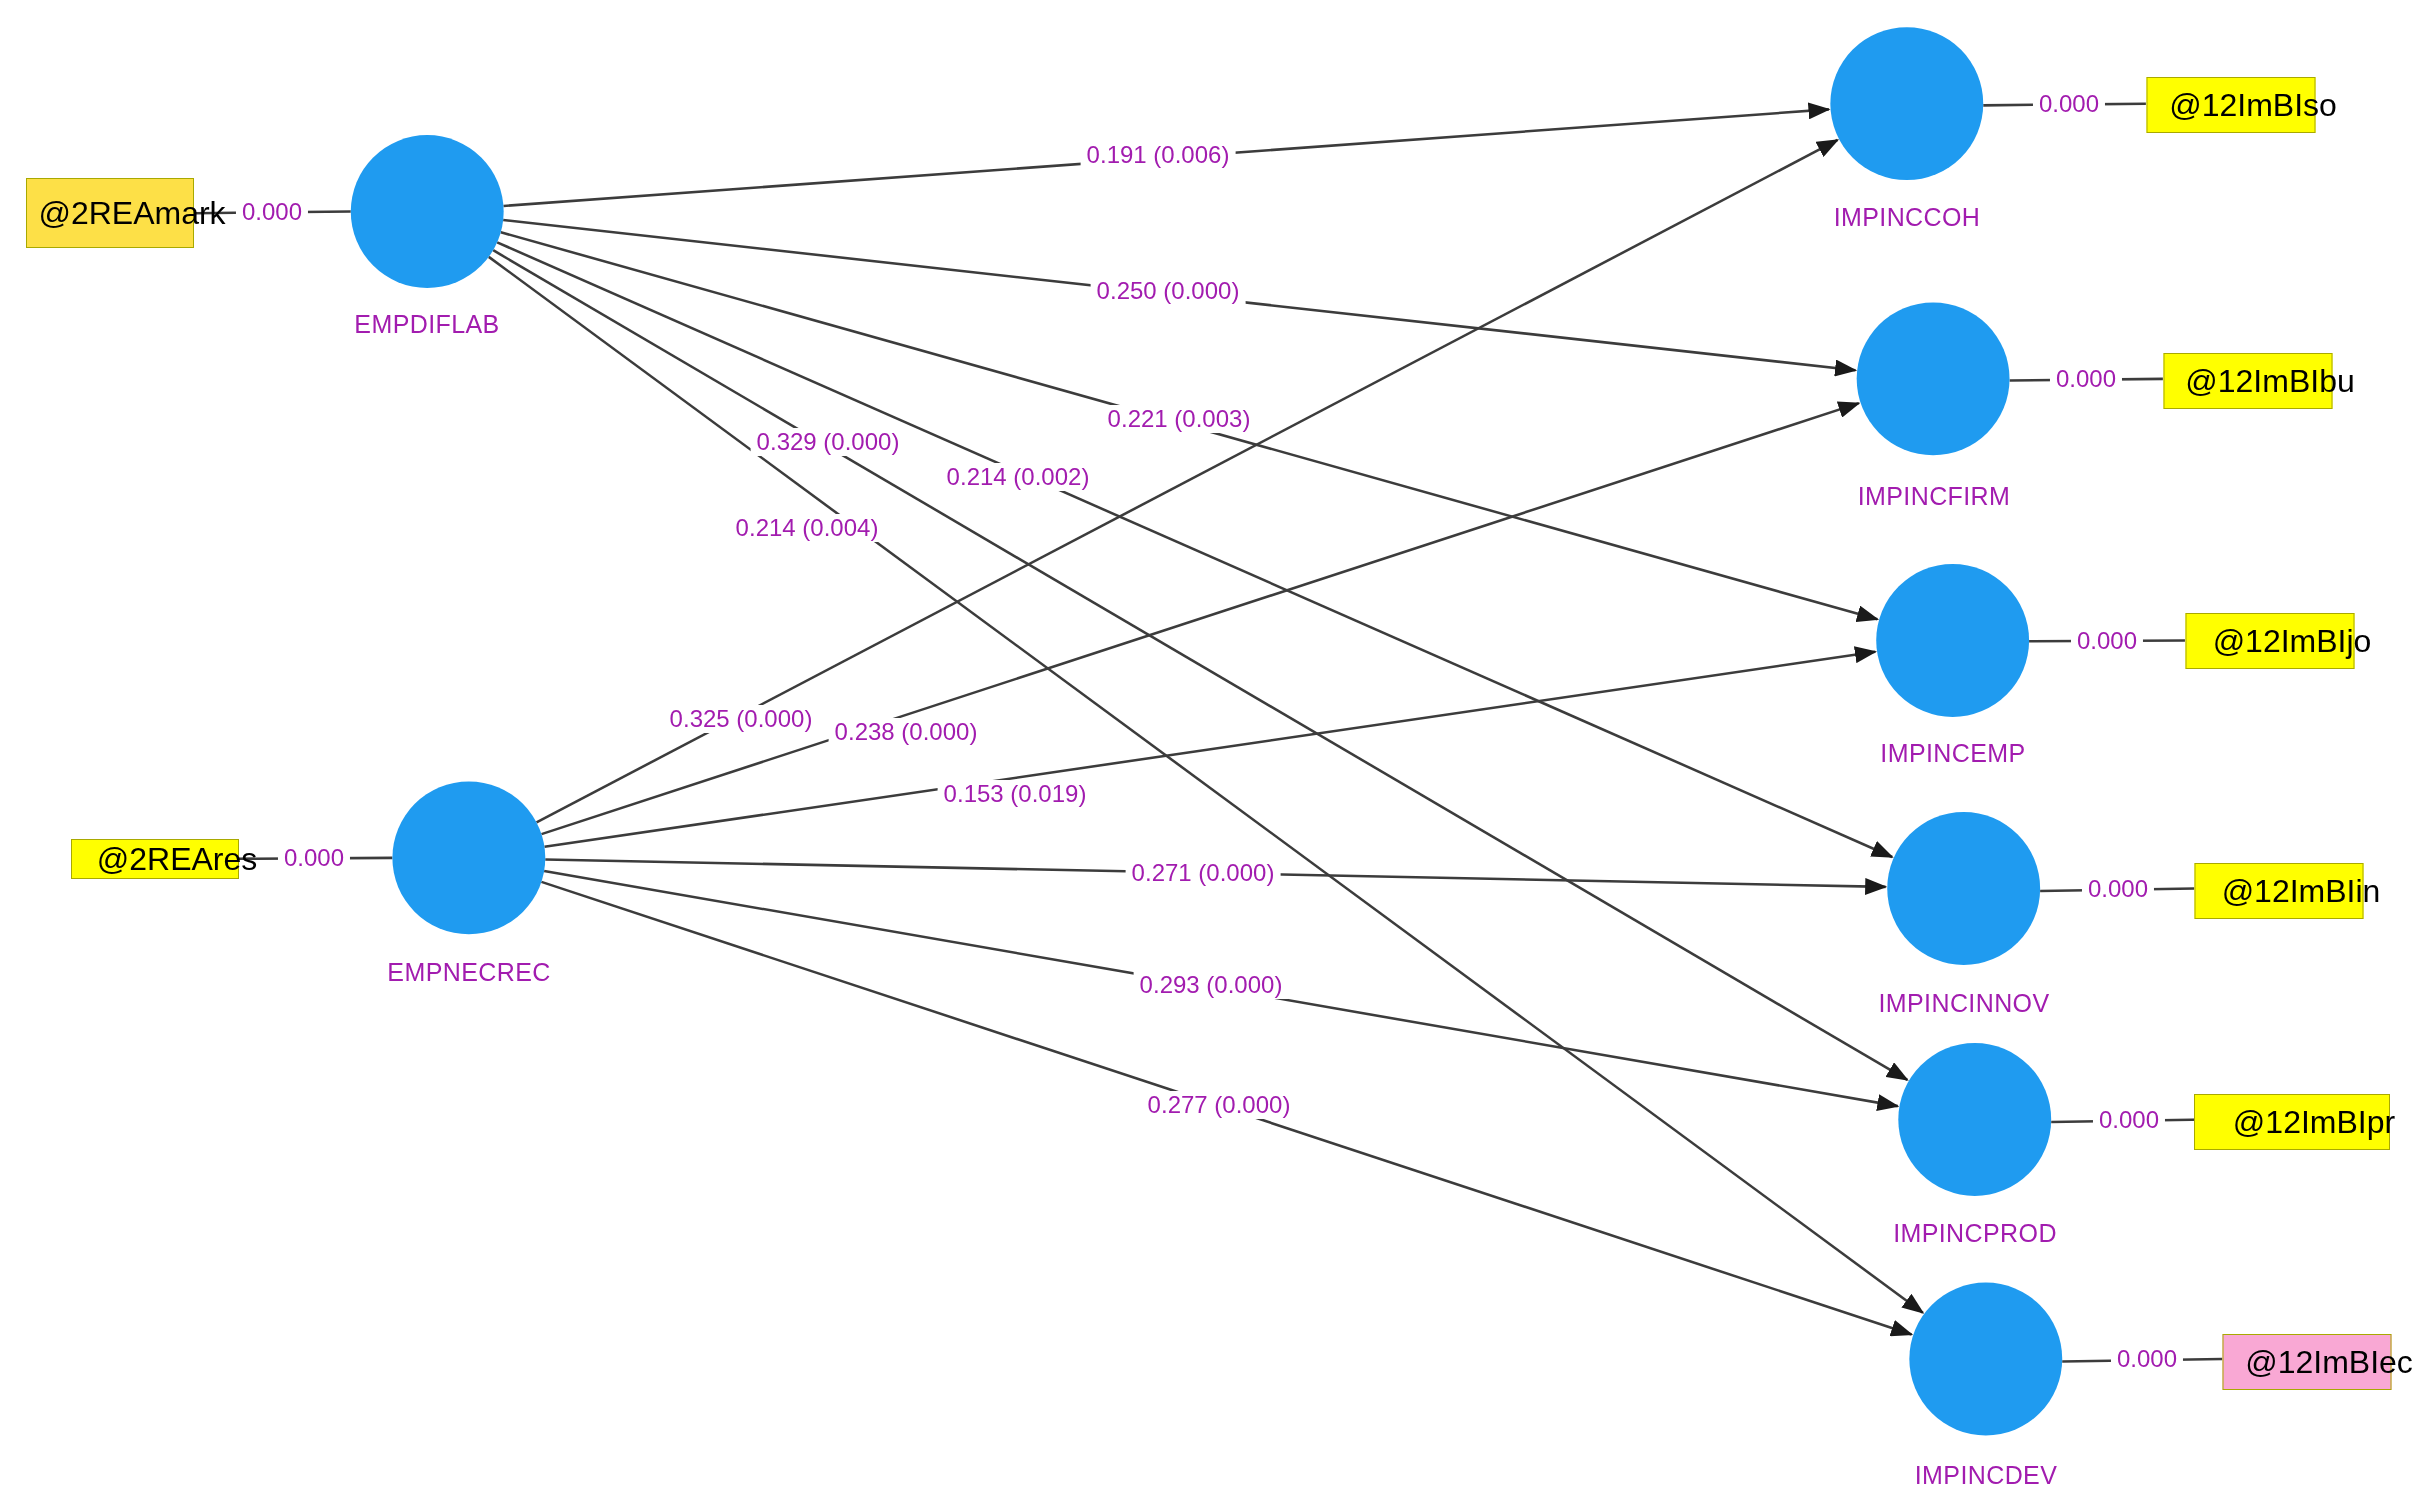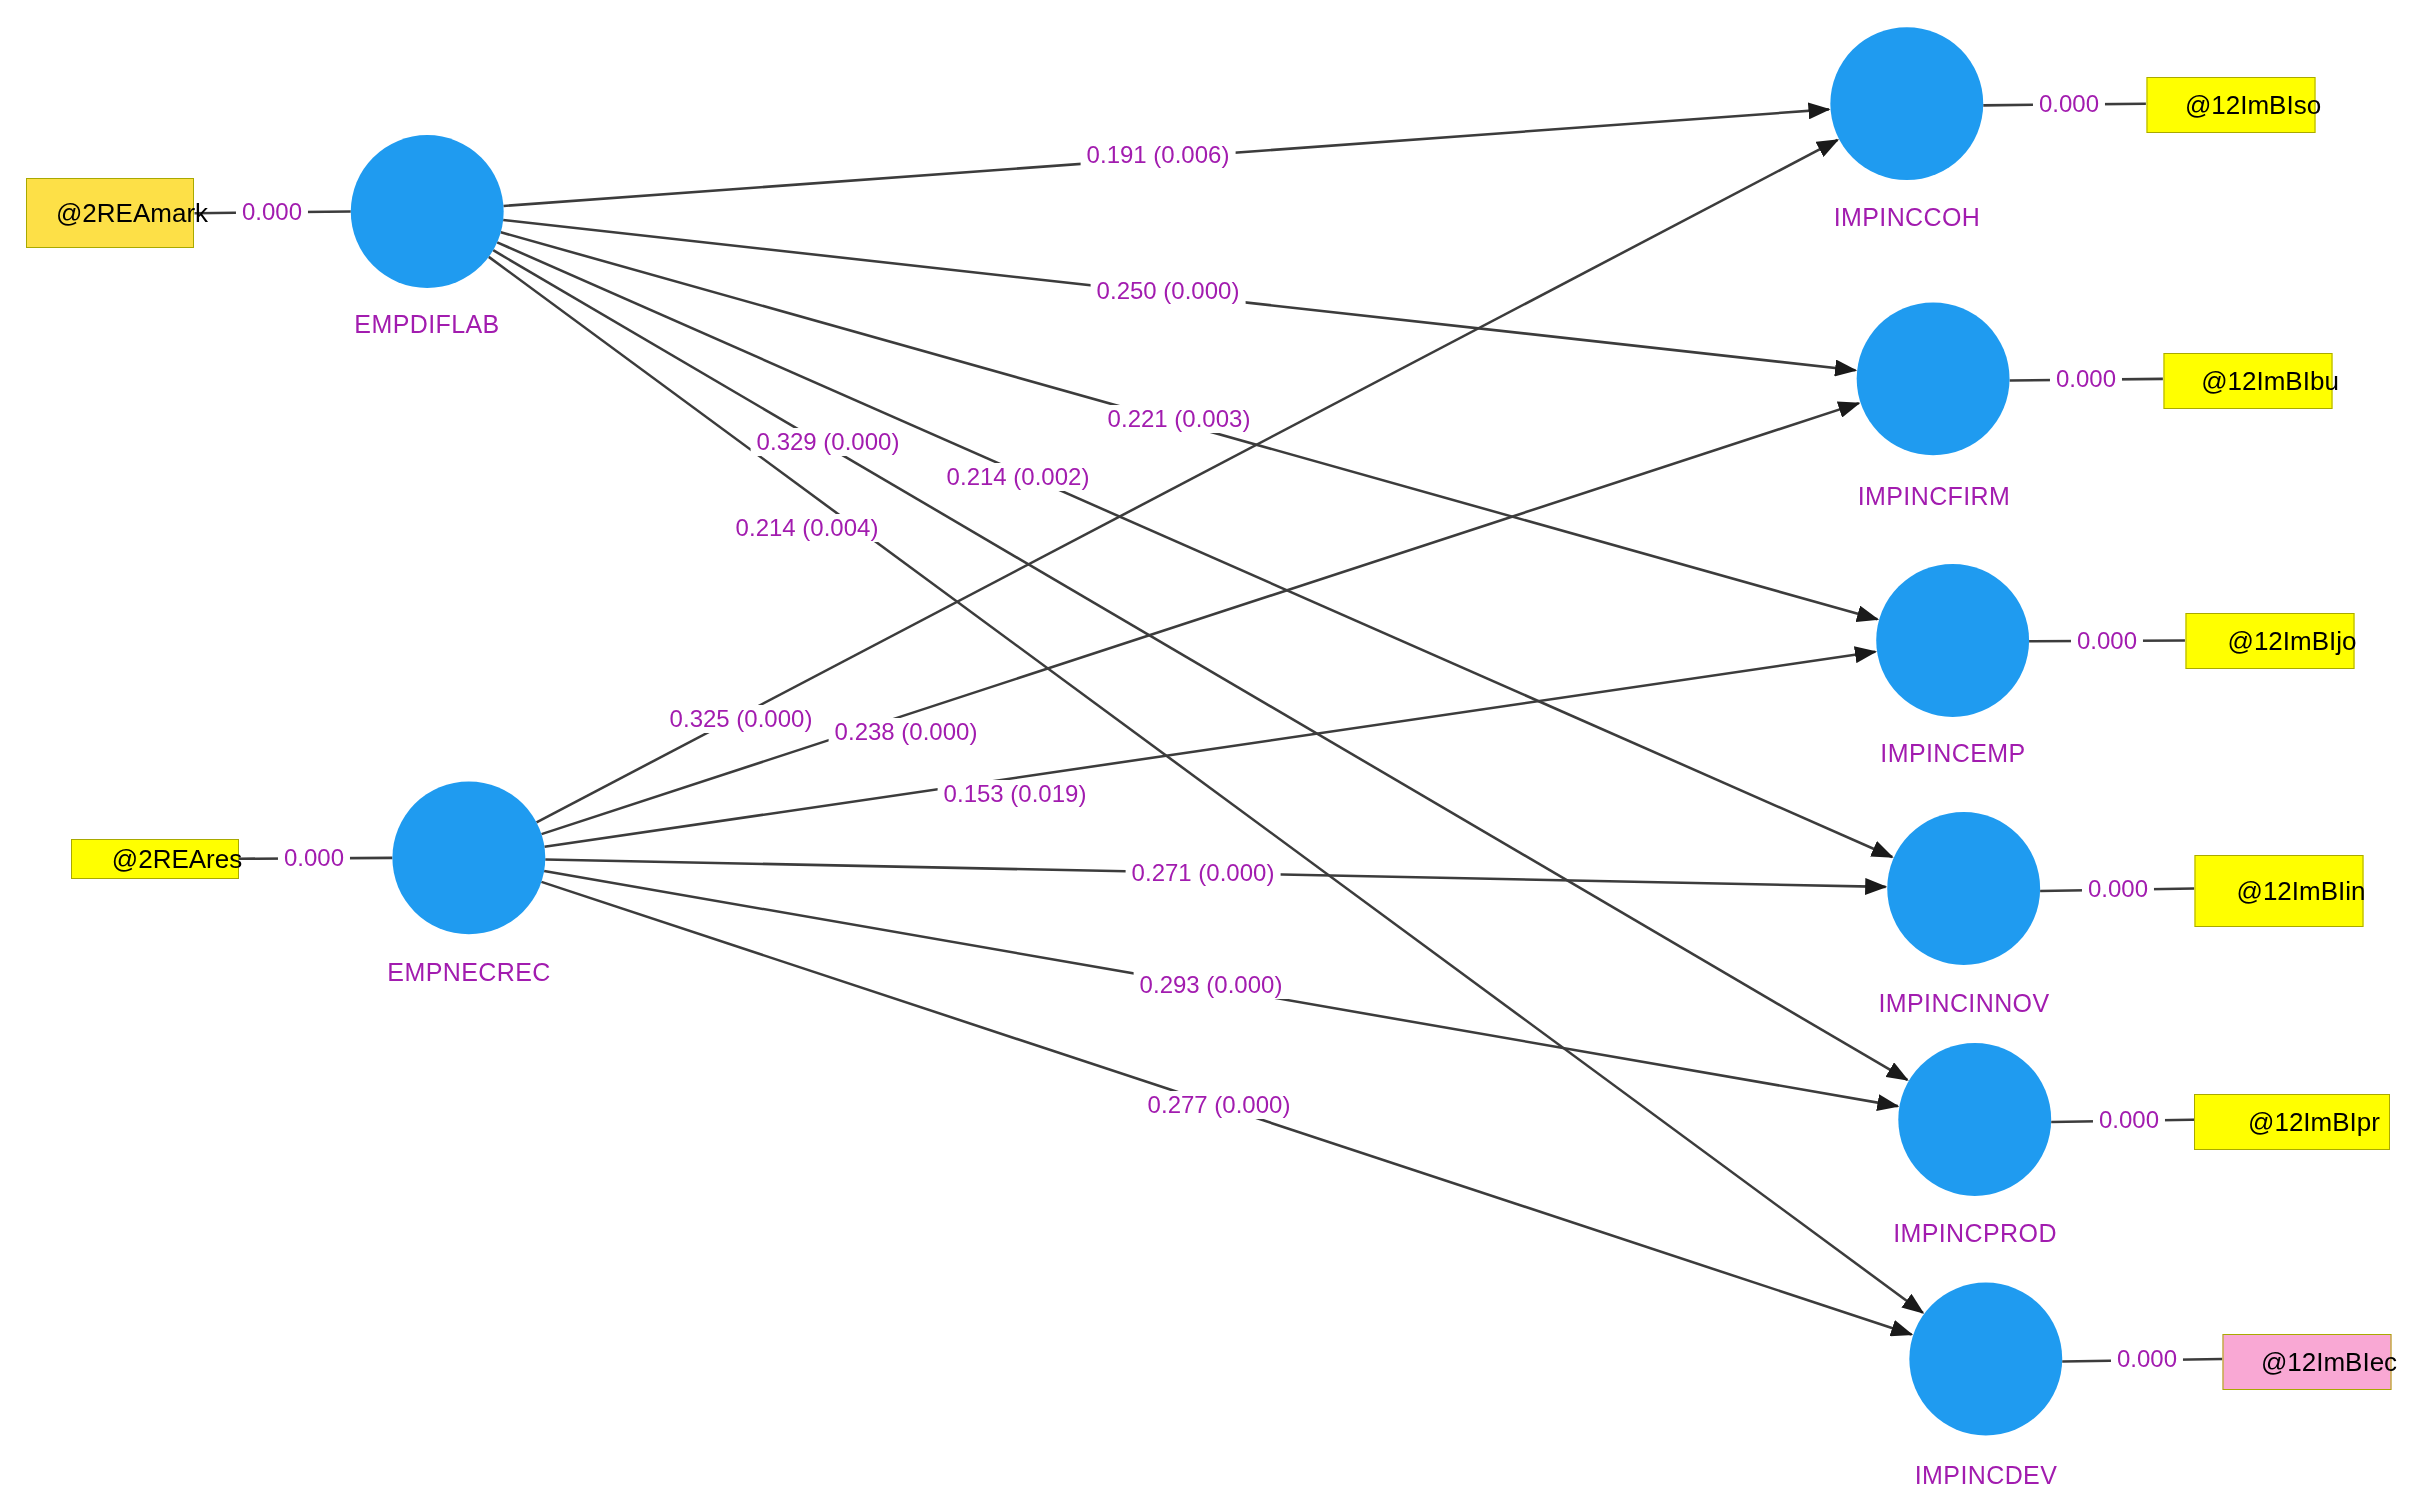--- a/index.html
+++ b/index.html
@@ -39,21 +39,21 @@
     padding: 0.8px 6px;
   }
   .indicator-box {
     position: absolute;
     transform: translate(-50%, -50%);
     box-sizing: border-box;
     border: 1.7px solid #a9a900;
     display: flex;
     align-items: center;
     justify-content: center;
-    font-size: 26px;
+    font-size: 32px;
     color: #000000;
     z-index: 4;
     white-space: nowrap;
     padding-left: 44px;
   }
 </style>
 </head>
 <body>
 
 <div id="stage">
@@ -107,21 +107,21 @@
     <div class="indicator-box" style="left: 110px; top: 213px; width: 168px; height: 70px; background: #fde047; border-color: rgb(169, 169, 0);">@2REAmark</div>
     <div class="txt loading-label" style="left: 272px; top: 212px;">0.000</div>
     <div class="indicator-box" style="left: 155px; top: 859px; width: 168px; height: 40px; background: rgb(255, 255, 0); border-color: rgb(169, 169, 0);">@2REAres</div>
     <div class="txt loading-label" style="left: 314px; top: 858px;">0.000</div>
     <div class="indicator-box" style="left: 2231px; top: 105px; width: 169px; height: 56px; background: rgb(255, 255, 0); border-color: rgb(169, 169, 0);">@12ImBIso</div>
     <div class="txt loading-label" style="left: 2069px; top: 104px;">0.000</div>
     <div class="indicator-box" style="left: 2248px; top: 381px; width: 169px; height: 56px; background: rgb(255, 255, 0); border-color: rgb(169, 169, 0);">@12ImBIbu</div>
     <div class="txt loading-label" style="left: 2086px; top: 379px;">0.000</div>
     <div class="indicator-box" style="left: 2270px; top: 641px; width: 169px; height: 56px; background: rgb(255, 255, 0); border-color: rgb(169, 169, 0);">@12ImBIjo</div>
     <div class="txt loading-label" style="left: 2107px; top: 641px;">0.000</div>
-    <div class="indicator-box" style="left: 2279px; top: 891px; width: 169px; height: 72px; background: rgb(255, 255, 0); border-color: rgb(169, 169, 0);">@12ImBIin</div>
+    <div class="indicator-box" style="left: 2279px; top: 891px; width: 169px; height: 56px; background: rgb(255, 255, 0); border-color: rgb(169, 169, 0);">@12ImBIin</div>
     <div class="txt loading-label" style="left: 2118px; top: 889px;">0.000</div>
     <div class="indicator-box" style="left: 2292px; top: 1122px; width: 196px; height: 56px; background: rgb(255, 255, 0); border-color: rgb(169, 169, 0);">@12ImBIpr</div>
     <div class="txt loading-label" style="left: 2129px; top: 1120px;">0.000</div>
     <div class="indicator-box" style="left: 2307px; top: 1362px; width: 169px; height: 56px; background: #f9a8d4; border-color: rgb(169, 169, 0);">@12ImBIec</div>
     <div class="txt loading-label" style="left: 2147px; top: 1359px;">0.000</div>
     <div class="txt latent-label" style="left: 427px; top: 325px;">EMPDIFLAB</div>
     <div class="txt latent-label" style="left: 469px; top: 973px;">EMPNECREC</div>
     <div class="txt latent-label" style="left: 1907px; top: 218px;">IMPINCCOH</div>
     <div class="txt latent-label" style="left: 1934px; top: 497px;">IMPINCFIRM</div>
     <div class="txt latent-label" style="left: 1953px; top: 754px;">IMPINCEMP</div>

